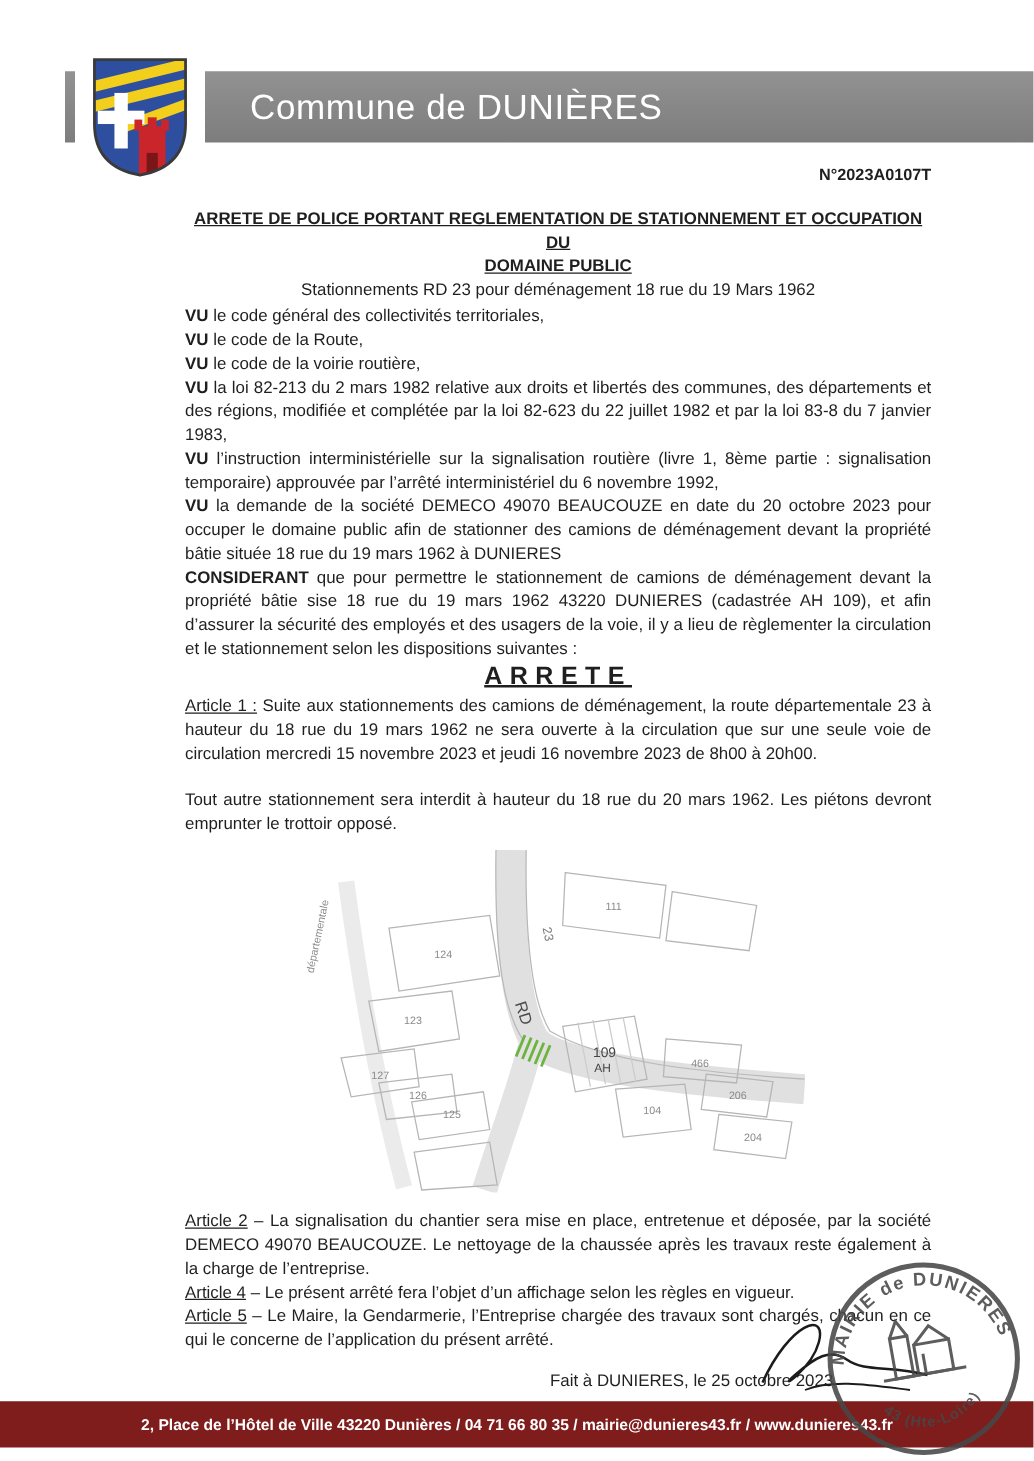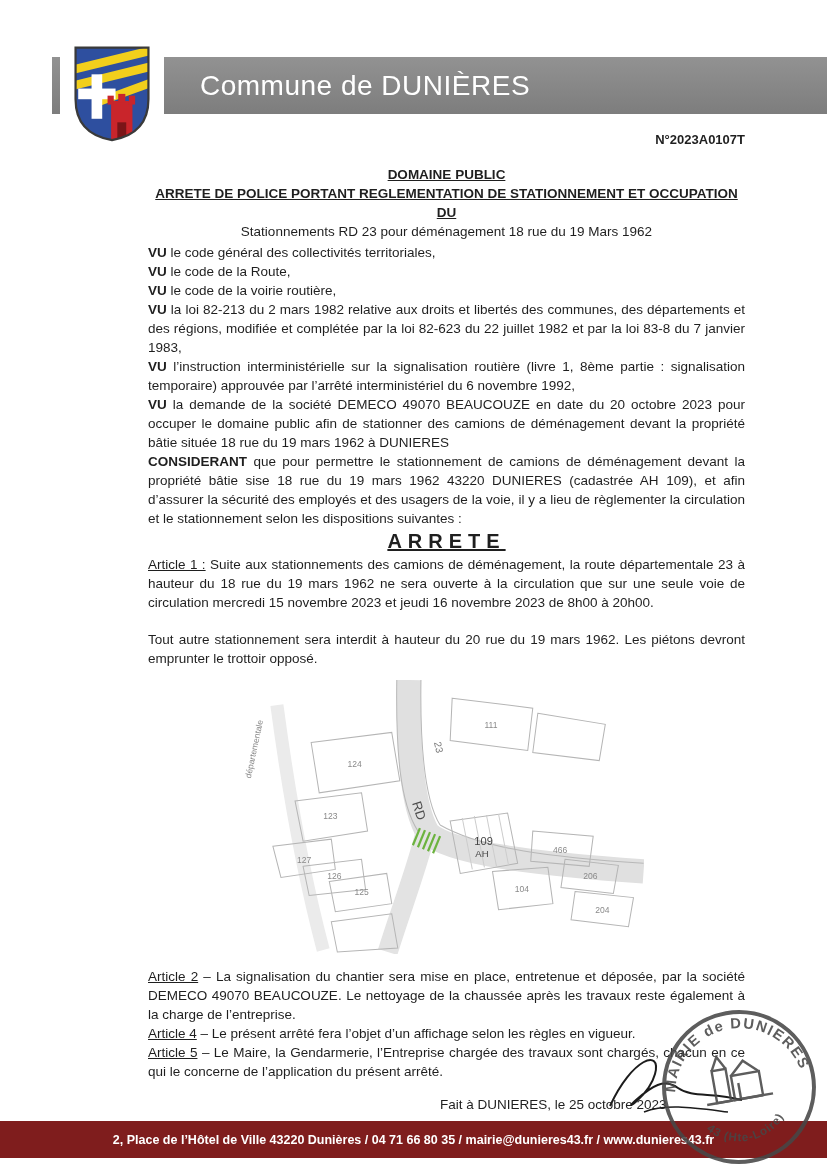--- a/index.html
+++ b/index.html
@@ -67,40 +67,40 @@
           <rect x="64" y="58" width="7" height="10"></rect>
         </g>
         <rect x="51" y="88" width="10" height="20" fill="#7a1518"></rect>
       </g>
       <path d="M4,4 H86 V62 C86,92 68,104 45,108 C22,104 4,92 4,62 Z" fill="none" stroke="#3a3a3a" stroke-width="2.5"></path>
     </svg>
   </div>
 
   <div class="content">
     <p class="doc-number">N°2023A0107T</p>
+    <div class="doc-title">ARRETE DE POLICE PORTANT REGLEMENTATION DE STATIONNEMENT ET OCCUPATION DU</div>
     <div class="doc-title">DOMAINE PUBLIC</div>
-    <div class="doc-title">ARRETE DE POLICE PORTANT REGLEMENTATION DE STATIONNEMENT ET OCCUPATION DU</div>
     <div class="subtitle">Stationnements RD 23 pour déménagement 18 rue du 19 Mars 1962</div>
 
     <p class="par"><b class="lbl">VU</b> <span>le code général des collectivités territoriales,</span></p>
     <p class="par"><b class="lbl">VU</b> <span>le code de la Route,</span></p>
     <p class="par"><b class="lbl">VU</b> <span>le code de la voirie routière,</span></p>
     <p class="par"><b class="lbl">VU</b> <span>la loi 82-213 du 2 mars 1982 relative aux droits et libertés des communes, des départements et des régions, modifiée et complétée par la loi 82-623 du 22 juillet 1982 et par la loi 83-8 du 7 janvier 1983,</span></p>
     <p class="par"><b class="lbl">VU</b> <span>l’instruction interministérielle sur la signalisation routière (livre 1, 8ème partie : signalisation temporaire) approuvée par l’arrêté interministériel du 6 novembre 1992,</span></p>
     <p class="par"><b class="lbl">VU</b> <span>la demande de la société DEMECO 49070 BEAUCOUZE en date du 20 octobre 2023 pour occuper le domaine public afin de stationner des camions de déménagement devant la propriété bâtie située 18 rue du 19 mars 1962 à DUNIERES</span></p>
 
     <p class="par"><b class="lbl">CONSIDERANT</b> <span>que pour permettre le stationnement de camions de déménagement devant la propriété bâtie sise 18 rue du 19 mars 1962 43220 DUNIERES (cadastrée AH 109), et afin d’assurer la sécurité des employés et des usagers de la voie, il y a lieu de règlementer la circulation et le stationnement selon les dispositions suivantes :</span></p>
 
     <div class="arrete-heading">ARRETE</div>
 
     <p class="par"><span class="lbl-u">Article 1 :</span> <span>Suite aux stationnements des camions de déménagement, la route départementale 23 à hauteur du 18 rue du 19 mars 1962 ne sera ouverte à la circulation que sur une seule voie de circulation mercredi 15 novembre 2023 et jeudi 16 novembre 2023 de 8h00 à 20h00.</span></p>
 
     <div class="gap"></div>
 
-    <p class="par">Tout autre stationnement sera interdit à hauteur du 20 rue du 19 mars 1962. Les piétons devront emprunter le trottoir opposé.</p>
+    <p class="par">Tout autre stationnement sera interdit à hauteur du 18 rue du 20 mars 1962. Les piétons devront emprunter le trottoir opposé.</p>
 
     <div class="map-wrap">
       <svg class="map-svg" viewBox="0 0 430 272" width="434" height="274">
 
         <path d="M197,0 C196,70 200,125 216,152 C238,172 320,182 430,190" stroke="#e0e0e0" stroke-width="24" fill="none"></path>
         <path d="M214,150 C204,190 190,225 176,270" stroke="#e3e3e3" stroke-width="20" fill="none"></path>
         <path d="M66,25 C76,100 90,185 112,268" stroke="#ebebeb" stroke-width="13" fill="none"></path>
         <path d="M185,0 C184,70 188,122 206,150" stroke="#b8b8b8" stroke-width="1" fill="none"></path>
         <path d="M209,0 C208,68 213,120 228,144" stroke="#b8b8b8" stroke-width="1" fill="none"></path>
         <path d="M228,144 C270,168 340,176 430,182" stroke="#b8b8b8" stroke-width="1" fill="none"></path>

